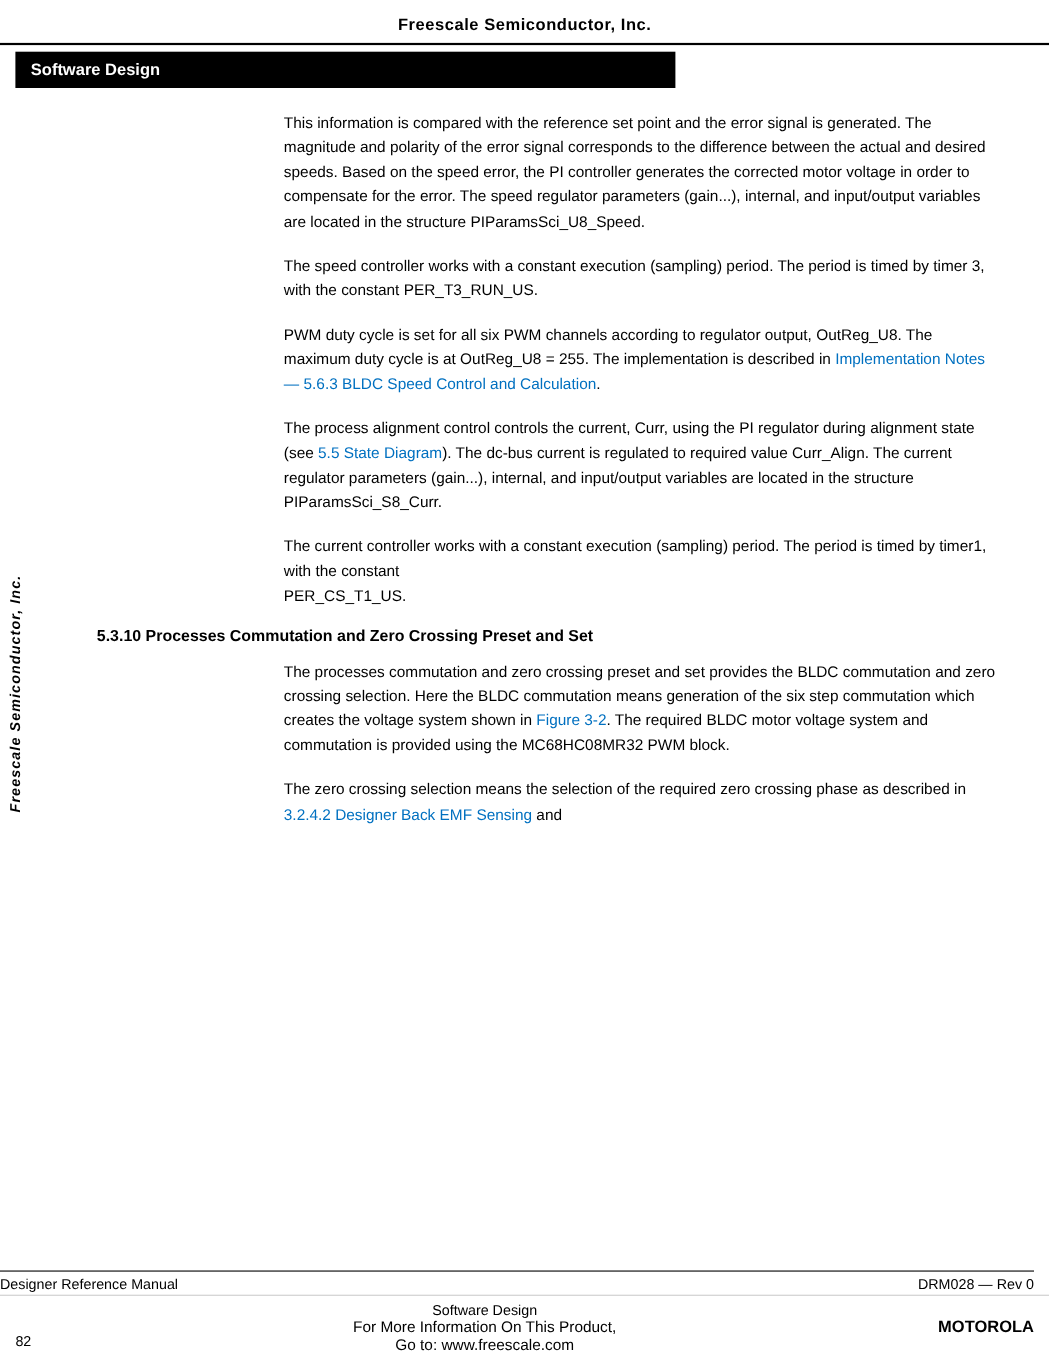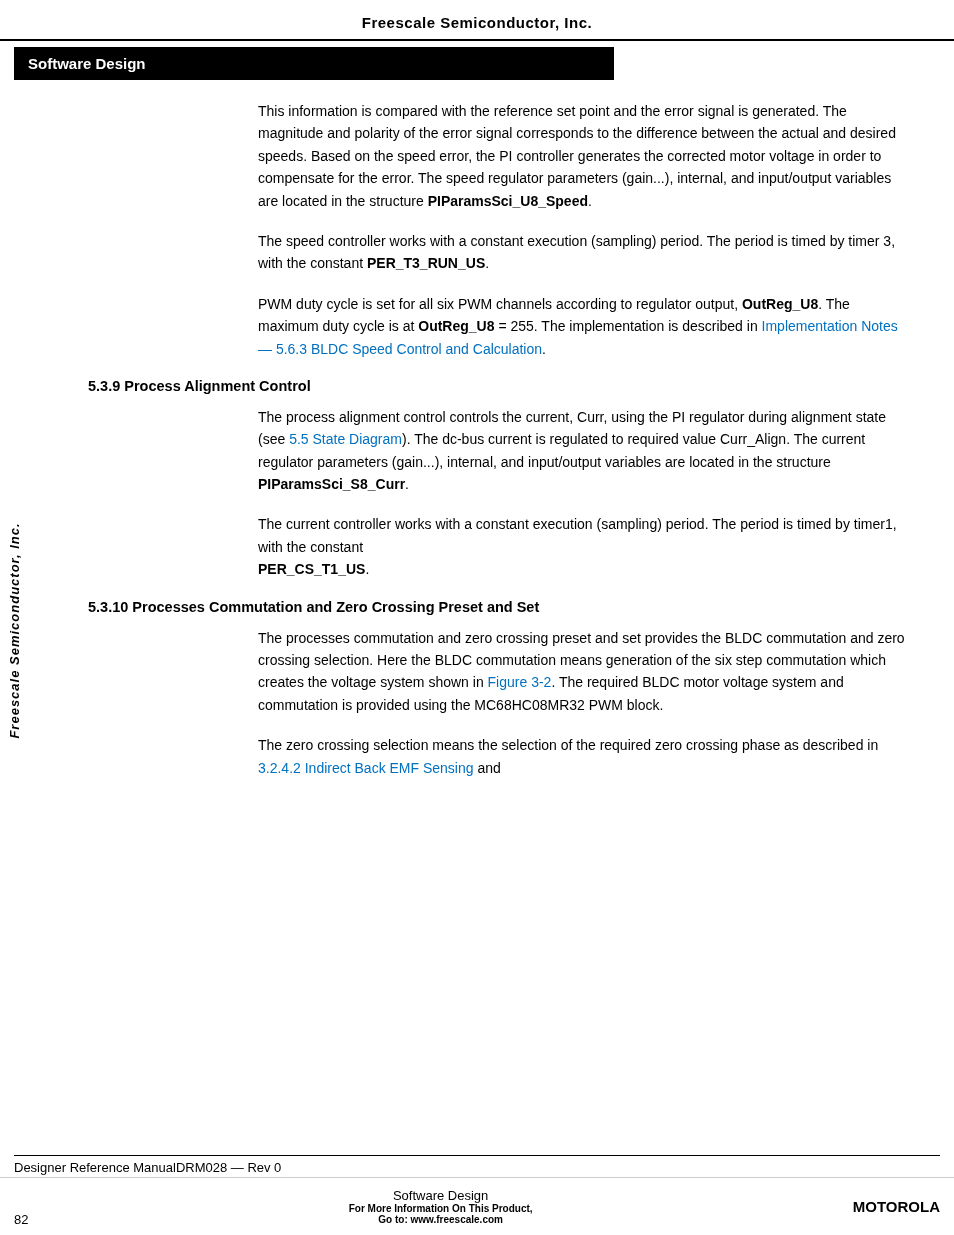--- a/index.html
+++ b/index.html
@@ -93,32 +93,33 @@
     }
 
     
     a {
       color: #0070c0;
       text-decoration: none;
     }
 
     
     strong {
-      font-weight: bold;
+      font-weight: normal;
     }
 
     
     .page-footer {
       position: absolute;
       bottom: 60px;
-      left: 14px;
+      left: 0;
       right: 14px;
       border-top: 1px solid #000;
       padding-top: 4px;
       display: flex;
+      justify-content: space-between;
       font-size: 13px;
     }
 
     
     .bottom-bar {
       position: absolute;
       bottom: 0;
       left: 0;
       right: 0;
       height: 58px;
@@ -134,22 +135,22 @@
       display: flex;
       width: 100%;
       justify-content: space-between;
       align-items: center;
     }
     .bottom-bar-center {
       text-align: center;
       flex: 1;
     }
     .bottom-bar-bold {
-      font-weight: bold;
-      font-size: 10px;
+      font-weight: normal;
+      font-size: 14px;
     }
     .bottom-bar-right {
       text-align: right;
       font-weight: bold;
       font-size: 15px;
     }
     .bottom-bar-left {
       text-align: left;
       font-size: 13px;
       margin-top: 25px;
@@ -175,38 +176,37 @@
     </div>
 
     <div class="text-block">
       <span>The speed controller works with a constant execution (sampling) period. The period is timed by timer 3, with the constant <strong>PER_T3_RUN_US</strong>.</span>
     </div>
 
     <div class="text-block">
       <span>PWM duty cycle is set for all six PWM channels according to regulator output, <strong>OutReg_U8</strong>. The maximum duty cycle is at <strong>OutReg_U8</strong> = 255. The implementation is described in <a href="#">Implementation Notes — 5.6.3 BLDC Speed Control and Calculation</a>.</span>
     </div>
 
-    <div class="section-heading">5.3.9  Process Alignment Control</div>
 
     <div class="text-block">
       <span>The process alignment control controls the current, Curr, using the PI regulator during alignment state (see <a href="#">5.5 State Diagram</a>). The dc-bus current is regulated to required value Curr_Align. The current regulator parameters (gain...), internal, and input/output variables are located in the structure <strong>PIParamsSci_S8_Curr</strong>.</span>
     </div>
 
     <div class="text-block">
       <span>The current controller works with a constant execution (sampling) period. The period is timed by timer1, with the constant<br><strong>PER_CS_T1_US</strong>.</span>
     </div>
 
     <div class="section-heading">5.3.10  Processes Commutation and Zero Crossing Preset and Set</div>
 
     <div class="text-block">
       <span>The processes commutation and zero crossing preset and set provides the BLDC commutation and zero crossing selection. Here the BLDC commutation means generation of the six step commutation which creates the voltage system shown in <a href="#">Figure 3-2</a>. The required BLDC motor voltage system and commutation is provided using the MC68HC08MR32 PWM block.</span>
     </div>
 
     <div class="text-block">
-      <span>The zero crossing selection means the selection of the required zero crossing phase as described in <a href="#">3.2.4.2 Indirect Back EMF Sensing</a> and</span>
+      <span>The zero crossing selection means the selection of the required zero crossing phase as described in <a href="#">3.2.4.2 Designer Back EMF Sensing</a> and</span>
     </div>
 
   </div>
 </div>
 
 <div class="page-footer">
   <span>Designer Reference Manual</span>
   <span>DRM028 — Rev 0</span>
 </div>
 

